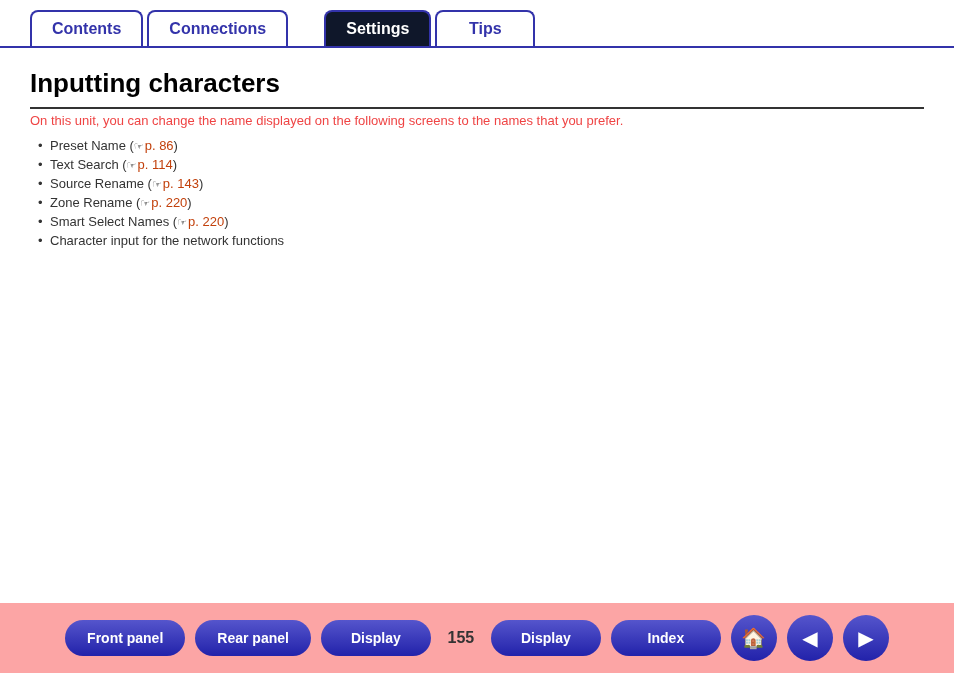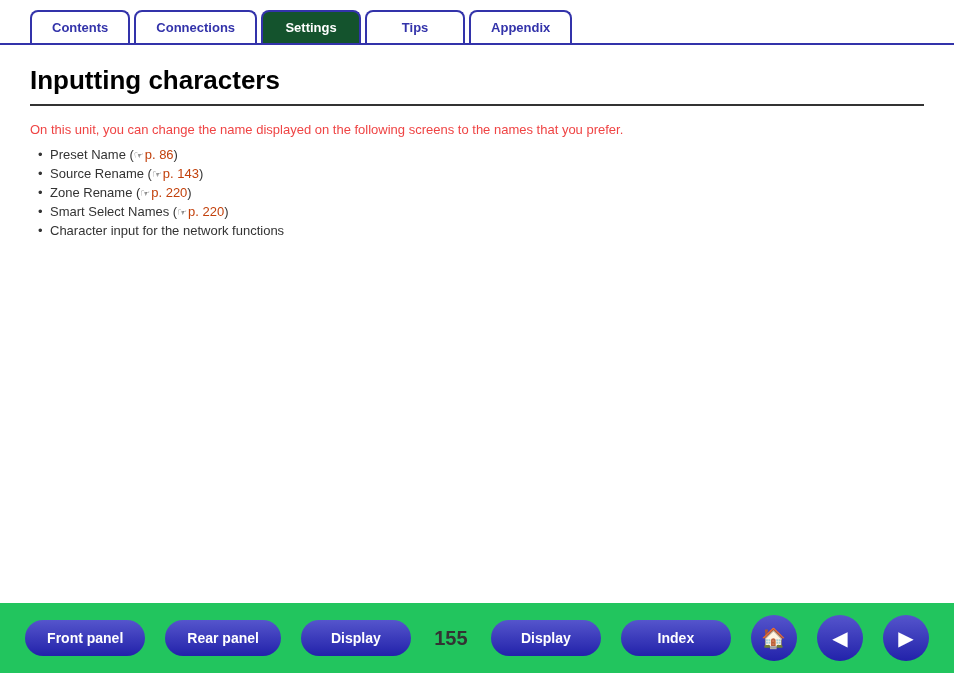--- a/index.html
+++ b/index.html
@@ -19,49 +19,50 @@
       align-items: flex-end;
       padding: 10px 30px 0 30px;
       border-bottom: 2px solid #3333aa;
       gap: 0;
     }
     .nav-tab {
       display: flex;
       align-items: center;
       justify-content: center;
       padding: 8px 20px;
-      font-size: 13px;
+      font-size: 16px;
       font-weight: bold;
       cursor: pointer;
       border: 2px solid #3333aa;
       border-bottom: none;
       border-radius: 8px 8px 0 0;
       margin-right: 4px;
       background: #fff;
       color: #3333aa;
       min-width: 100px;
       text-align: center;
     }
     .nav-tab.active {
-      background: #14532d;
-      color: #fff;
+      background: #0f172a;
+      color: #fff;
+      margin-left: 32px;
     }
 
     
     .main-content {
       padding: 20px 30px;
     }
 
     .page-title {
       font-size: 26px;
       font-weight: bold;
       color: #000;
       padding-bottom: 8px;
       border-bottom: 2px solid #333;
-      margin-bottom: 16px;
+      margin-bottom: 4px;
     }
 
     .intro-text {
       font-size: 13px;
       color: #ef4444;
       margin-bottom: 10px;
     }
 
     .bullet-list {
       list-style: none;
@@ -95,42 +96,42 @@
     
     .bottom-nav {
       position: absolute;
       bottom: 0;
       left: 0;
       right: 0;
       height: 70px;
       display: flex;
       align-items: center;
       justify-content: center;
-      background: #22c55e;
-      gap: 20px;
+      background: #fca5a5;
+      gap: 10px;
       padding: 10px 20px;
     }
 
     .nav-btn {
       display: flex;
       align-items: center;
       justify-content: center;
       padding: 10px 22px;
       border-radius: 25px;
       border: none;
       font-size: 14px;
       font-weight: bold;
       cursor: pointer;
       color: #fff;
       background: linear-gradient(to bottom, #5555cc, #2222aa);
       min-width: 110px;
     }
 
     .page-number {
-      font-size: 20px;
+      font-size: 16px;
       font-weight: bold;
       color: #333;
       min-width: 40px;
       text-align: center;
     }
 
     .icon-btn {
       display: flex;
       align-items: center;
       justify-content: center;
@@ -158,30 +159,32 @@
     }
   </style>
 </head>
 <body>
 
 <div class="nav-tabs">
   <div class="nav-tab">Contents</div>
   <div class="nav-tab">Connections</div>
   <div class="nav-tab active">Settings</div>
   <div class="nav-tab">Tips</div>
-  <div class="nav-tab">Appendix</div>
 </div>
 
 <div class="main-content">
   <h1 class="page-title">Inputting characters</h1>
   <p class="intro-text">On this unit, you can change the name displayed on the following screens to the names that you prefer.</p>
 
   <ul class="bullet-list">
     <li>
       <span>Preset Name  (<span class="page-ref-icon">☞</span><span class="link-text">p. 86</span>)</span>
+    </li>
+    <li>
+      <span>Text Search  (<span class="page-ref-icon">☞</span><span class="link-text">p. 114</span>)</span>
     </li>
     <li>
       <span>Source Rename  (<span class="page-ref-icon">☞</span><span class="link-text">p. 143</span>)</span>
     </li>
     <li>
       <span>Zone Rename  (<span class="page-ref-icon">☞</span><span class="link-text">p. 220</span>)</span>
     </li>
     <li>
       <span>Smart Select Names  (<span class="page-ref-icon">☞</span><span class="link-text">p. 220</span>)</span>
     </li>

